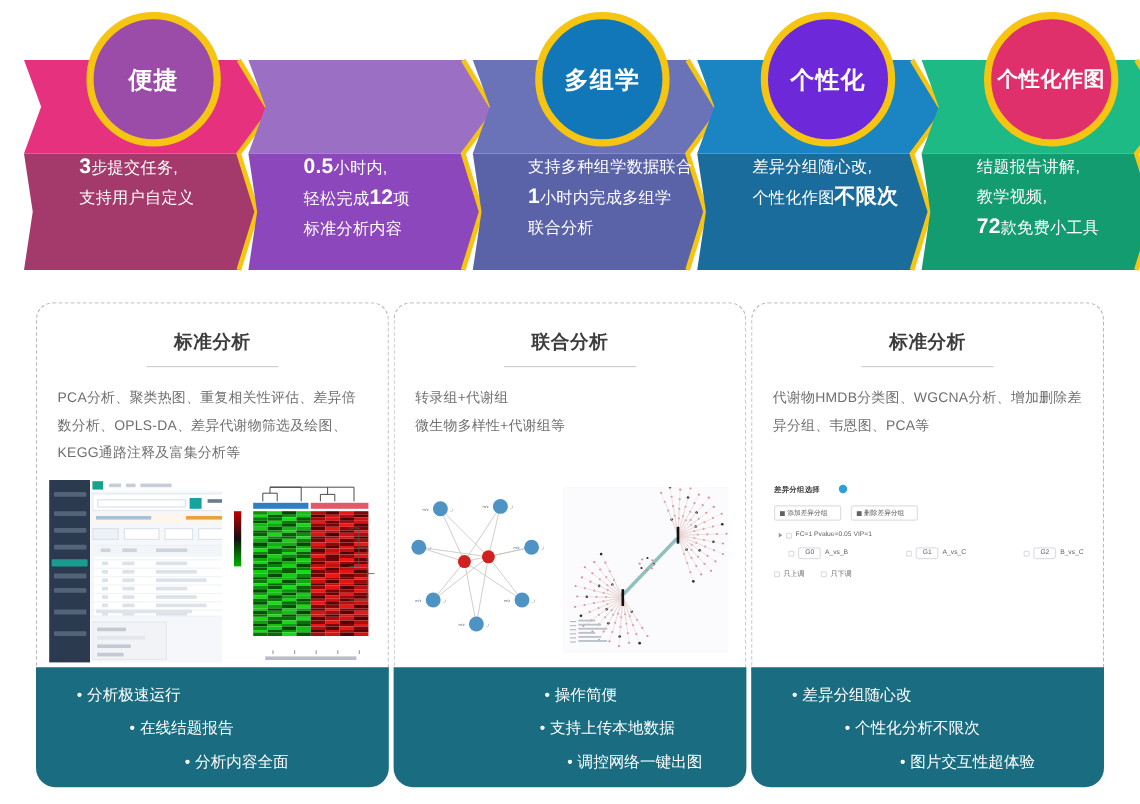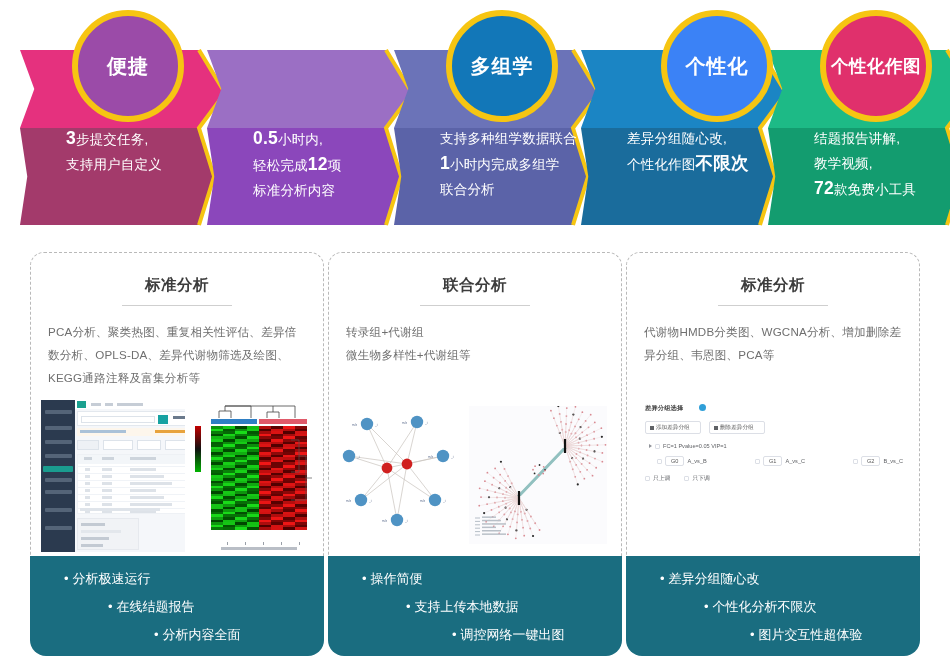--- a/index.html
+++ b/index.html
@@ -240,21 +240,21 @@
       <svg width="215" height="181">
         <polygon points="0,0 179,0 205,43 179,78 0,78 14.3,39" fill="#1b85c4"></polygon>
         <polygon points="0,78 179,78 194.08,126.5 179,175 0,175 7.280000000000001,126.5" fill="#1a6c9c"></polygon>
         <polyline points="179,0 205,43 179,78 194.08,126.5 179,175" fill="none" stroke="#f6c512" stroke-width="4"></polyline>
       </svg>
       <div class="chev-text">
         <div>差异分组随心改,</div>
         <div>个性化作图<b>不限次</b></div>
       </div>
     </div>
-    <div class="circle" style="left: 661px; background: #3b82f6;">个性化</div>
+    <div class="circle" style="left: 634px; background: #6d28d9;">个性化</div>
     <div class="chev" style="left: 768px;">
       <svg width="215" height="181">
         <polygon points="0,0 179,0 205,43 179,78 0,78 14.3,39" fill="#1dba86"></polygon>
         <polygon points="0,78 179,78 194.08,126.5 179,175 0,175 7.280000000000001,126.5" fill="#139c6f"></polygon>
         <polyline points="179,0 205,43 179,78 194.08,126.5 179,175" fill="none" stroke="#f6c512" stroke-width="4"></polyline>
       </svg>
       <div class="chev-text">
         <div>结题报告讲解,</div>
         <div>教学视频,</div>
         <div><b>72</b>款免费小工具</div>
@@ -1038,21 +1038,21 @@
               <line x1="6" y1="122.2" x2="11" y2="122.2" stroke="#9aa5b0" stroke-width="0.7"></line>
               <rect x="13" y="120.60000000000001" width="14" height="1.5" fill="#b9c0c8"></rect>
               <line x1="6" y1="125.6" x2="11" y2="125.6" stroke="#9aa5b0" stroke-width="0.7"></line>
               <rect x="13" y="124" width="19" height="1.5" fill="#b9c0c8"></rect>
               <line x1="6" y1="129" x2="11" y2="129" stroke="#9aa5b0" stroke-width="0.7"></line>
               <rect x="13" y="127.4" width="24" height="1.5" fill="#b9c0c8"></rect>
             </svg></div>
         </div>
       </div>
     </div>
-    <div class="teal" style="left: 328px;">
+    <div class="teal" style="left: 328px; text-align: center;">
       <div class="bl i1"><span class="dot">•</span><span>操作简便</span></div>
       <div class="bl i2"><span class="dot">•</span><span>支持上传本地数据</span></div>
       <div class="bl i3"><span class="dot">•</span><span>调控网络一键出图</span></div>
     </div>
     <div class="card" style="left: 626px;">
       <div class="card-title">标准分析</div>
       <div class="card-rule"></div>
       <div class="card-desc">代谢物HMDB分类图、WGCNA分析、增加删除差异分组、韦恩图、PCA等</div>
       <div class="card-fig">
         <div class="form3">

